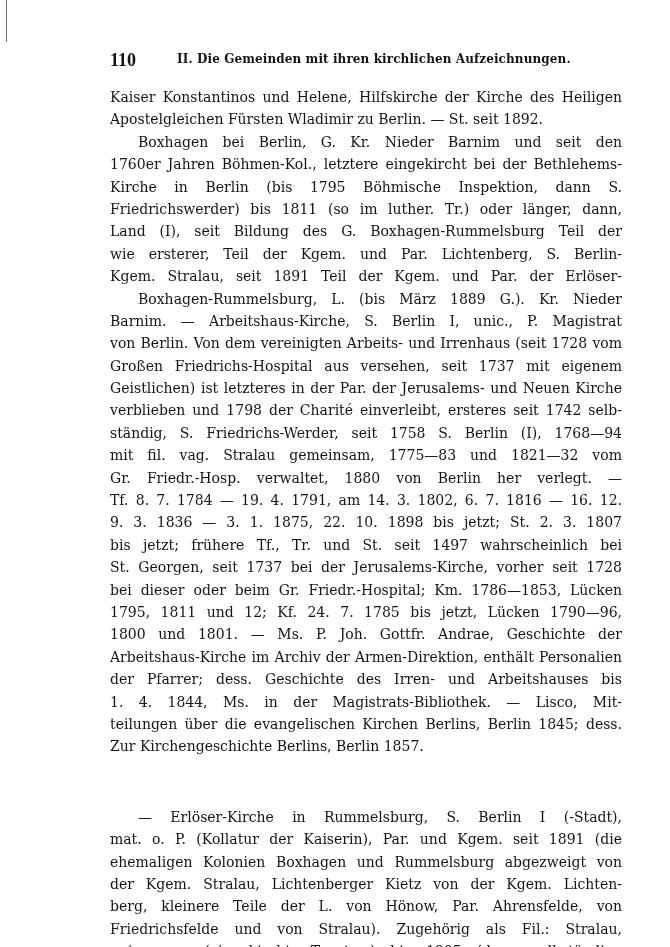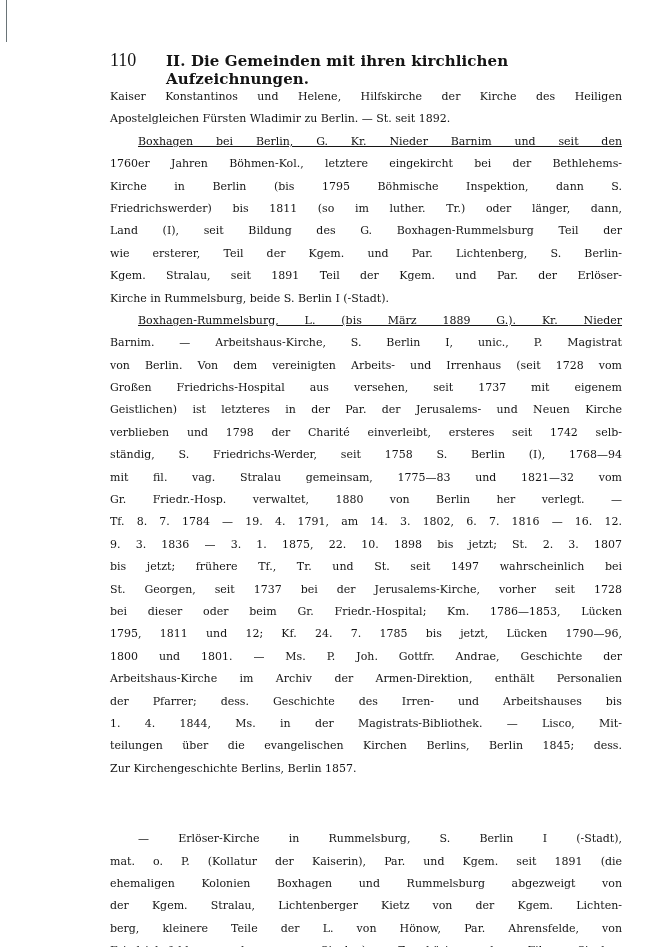--- a/index.html
+++ b/index.html
@@ -2,29 +2,29 @@
 <html><head>
 <meta charset="utf-8">
 <style>
   html, body { margin: 0; padding: 0; }
   body {
     width: 670px; height: 947px; background: #ffffff; position: relative; overflow: hidden;
     font-family: "DejaVu Serif", "Liberation Serif", serif; color: #141414;
   }
   .edge-line { position: absolute; left: 6px; top: 0; width: 1px; height: 42px; background: #6a7478; }
   .header { position: absolute; left: 110px; top: 50px; width: 512px; height: 24px; }
-  .page-number { position: absolute; left: 0; top: 0; font-family: "Liberation Serif", serif; font-size: 18px; font-weight: normal; }
-  .running-title { position: absolute; left: 56px; top: 2px; font-family: "DejaVu Serif", serif; font-size: 15px; font-weight: bold; letter-spacing: 0.1px; }
+  .page-number { position: absolute; left: 0; top: 0; font-family: "Liberation Serif", serif; font-size: 18px; font-weight: bold; }
+  .running-title { position: absolute; left: 67px; top: 2px; font-family: "DejaVu Serif", serif; font-size: 12px; font-weight: bold; letter-spacing: 0.1px; }
   .body { position: absolute; left: 110px; top: 86px; width: 512px; }
   .line {
-    height: 22.4px; line-height: 22.4px; font-size: 11px; white-space: nowrap;
+    height: 22.4px; line-height: 22.4px; font-size: 14px; white-space: nowrap;
     text-align: justify; text-align-last: justify; font-family: "DejaVu Serif", serif;
   }
   .line.last { text-align-last: left; }
-  .line.indent { padding-left: 28px; text-decoration: underline; }
+  .line.indent { padding-left: 28px; }
   .line.indent2 { padding-left: 28px; margin-top: 48px; }
 </style>
 </head>
 <body>
 
 <div class="edge-line"></div>
 
 <div class="header">
   <span class="page-number">110</span>
   <span class="running-title">II. Die Gemeinden mit ihren kirchlichen Aufzeichnungen.</span>
@@ -37,21 +37,20 @@
   </div>
 
   <div>
     <div class="line indent">Boxhagen bei Berlin, G.  Kr. Nieder Barnim und seit den</div>
     <div class="line">1760er Jahren Böhmen-Kol., letztere eingekircht bei der Bethlehems-</div>
     <div class="line">Kirche in Berlin (bis 1795 Böhmische Inspektion, dann S.</div>
     <div class="line">Friedrichswerder) bis 1811 (so im luther. Tr.) oder länger, dann,</div>
     <div class="line">Land (I), seit Bildung des G. Boxhagen-Rummelsburg Teil der</div>
     <div class="line">wie ersterer, Teil der Kgem. und Par. Lichtenberg, S. Berlin-</div>
     <div class="line">Kgem. Stralau, seit 1891 Teil der Kgem. und Par. der Erlöser-</div>
-    <div class="line last">Kirche in Rummelsburg, beide S. Berlin I (-Stadt).</div>
   </div>
 
   <div>
     <div class="line indent">Boxhagen-Rummelsburg, L. (bis März 1889 G.).  Kr. Nieder</div>
     <div class="line">Barnim. — Arbeitshaus-Kirche, S. Berlin I, unic., P. Magistrat</div>
     <div class="line">von Berlin. Von dem vereinigten Arbeits- und Irrenhaus (seit 1728 vom</div>
     <div class="line">Großen Friedrichs-Hospital aus versehen, seit 1737 mit eigenem</div>
     <div class="line">Geistlichen) ist letzteres in der Par. der Jerusalems- und Neuen Kirche</div>
     <div class="line">verblieben und 1798 der Charité einverleibt, ersteres seit 1742 selb-</div>
     <div class="line">ständig, S. Friedrichs-Werder, seit 1758 S. Berlin (I), 1768—94</div>

